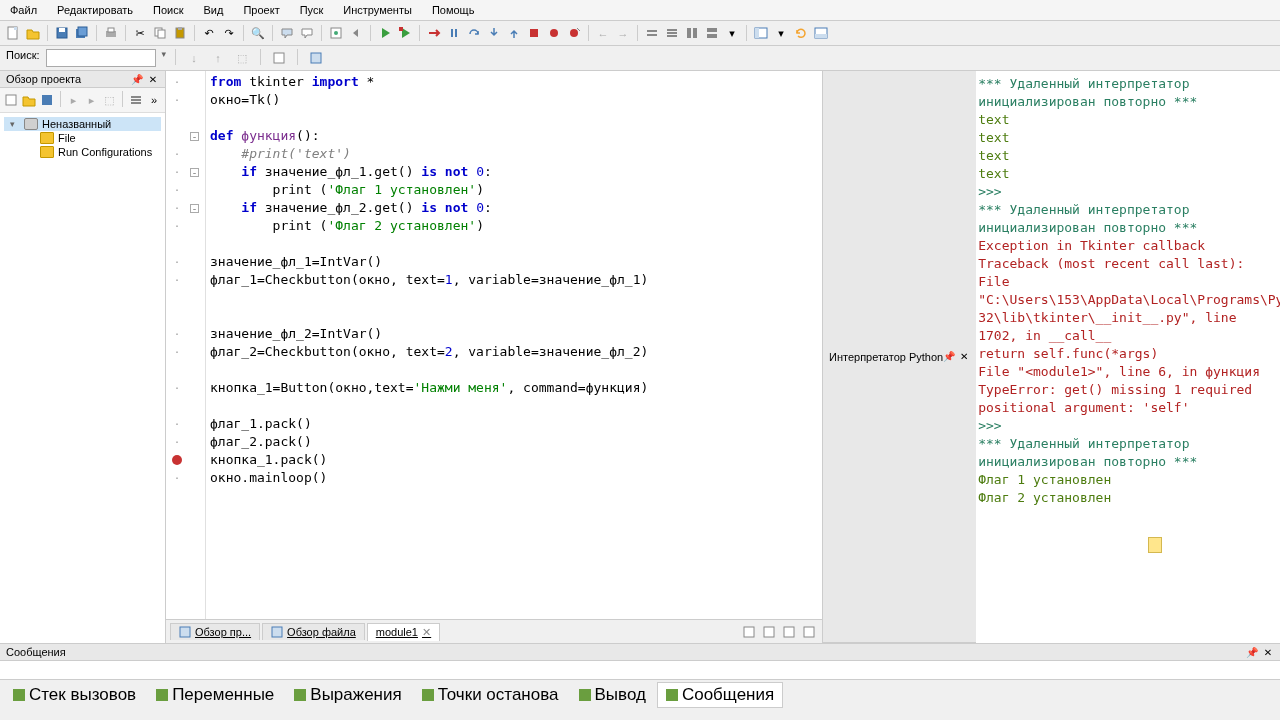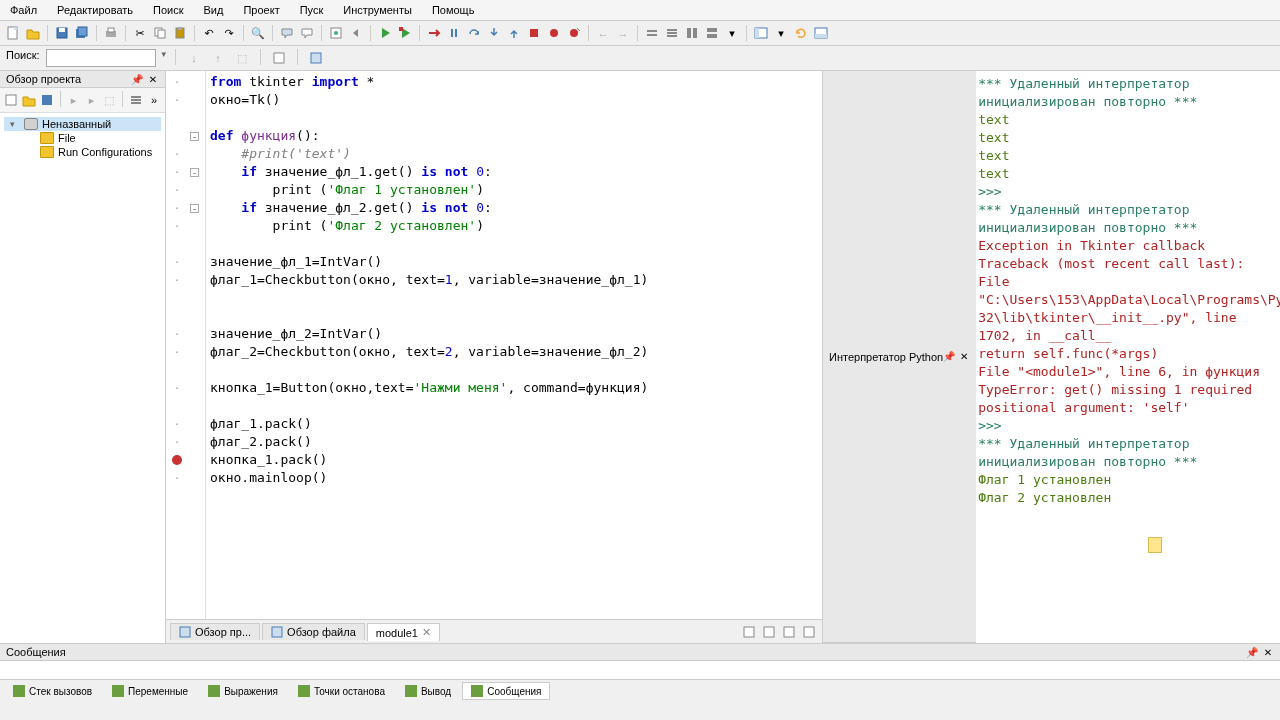--- a/index.html
+++ b/index.html
@@ -46,38 +46,38 @@
 
 .interp-panel { width: 458px; background: #fff; border-left: 1px solid #ccc; display: flex; flex-direction: row; }
 .interp-content { flex: 1; padding: 4px 2px; font-family: Consolas, monospace; font-size: 13px; overflow: auto; line-height: 18px; }
 .out-init { color: #2a7f62; }
 .out-text { color: #4d7c0f; }
 .out-prompt { color: #2a7f62; }
 .out-err { color: #b22222; }
 .cursor-highlight { display: inline-block; width: 14px; height: 16px; background: #ffe68c; border: 1px solid #d4b850; margin-left: 170px; margin-top: 30px; }
 
 .editor-tabs { background: #f0f0f0; border-top: 1px solid #ccc; padding: 2px 4px; display: flex; gap: 2px; align-items: center; height: 24px; }
-.tab { padding: 2px 8px; background: #e8e8e8; border: 1px solid #ccc; border-bottom: none; cursor: pointer; display: flex; align-items: flex-end; gap: 4px; font-size: 11px; }
+.tab { padding: 2px 8px; background: #e8e8e8; border: 1px solid #ccc; border-bottom: none; cursor: pointer; display: flex; align-items: center; gap: 4px; font-size: 11px; text-decoration: underline; }
 .tab.active { background: #fff; }
 .tab-close { font-size: 11px; color: #888; cursor: pointer; }
 .tab-icon { width: 12px; height: 12px; display: inline-block; }
 .tabs-spacer { flex: 1; }
 .tabs-right { display: flex; gap: 2px; }
 
 .messages-panel { border-top: 1px solid #ccc; background: #fff; }
 .msg-header-row { display: flex; background: #f0f0f0; border-bottom: 1px solid #ccc; font-size: 11px; }
 .msg-col { padding: 2px 6px; border-right: 1px solid #ccc; }
 .msg-col.c1 { flex: 1; }
 .msg-col.c2 { width: 150px; }
 .msg-col.c3 { width: 60px; }
 .msg-col.c4 { width: 80px; }
 .msg-body { height: 18px; }
 
 .bottom-tabs { background: #f0f0f0; border-top: 1px solid #ccc; padding: 2px 4px; display: flex; gap: 2px; }
-.btab { padding: 2px 8px; display: flex; align-items: center; gap: 4px; cursor: pointer; font-size: 10px; border: 1px solid transparent; }
+.btab { padding: 2px 8px; display: flex; align-items: center; gap: 4px; cursor: pointer; font-size: 17px; border: 1px solid transparent; }
 .btab.active { background: #fff; border-color: #ccc; }
 .btab-icon { width: 12px; height: 12px; background: #6a9e3f; display: inline-block; }
 
 svg { display: block; }
 </style>
 </head>
 <body>
 
 <div class="menubar">
 <span>Файл</span>

